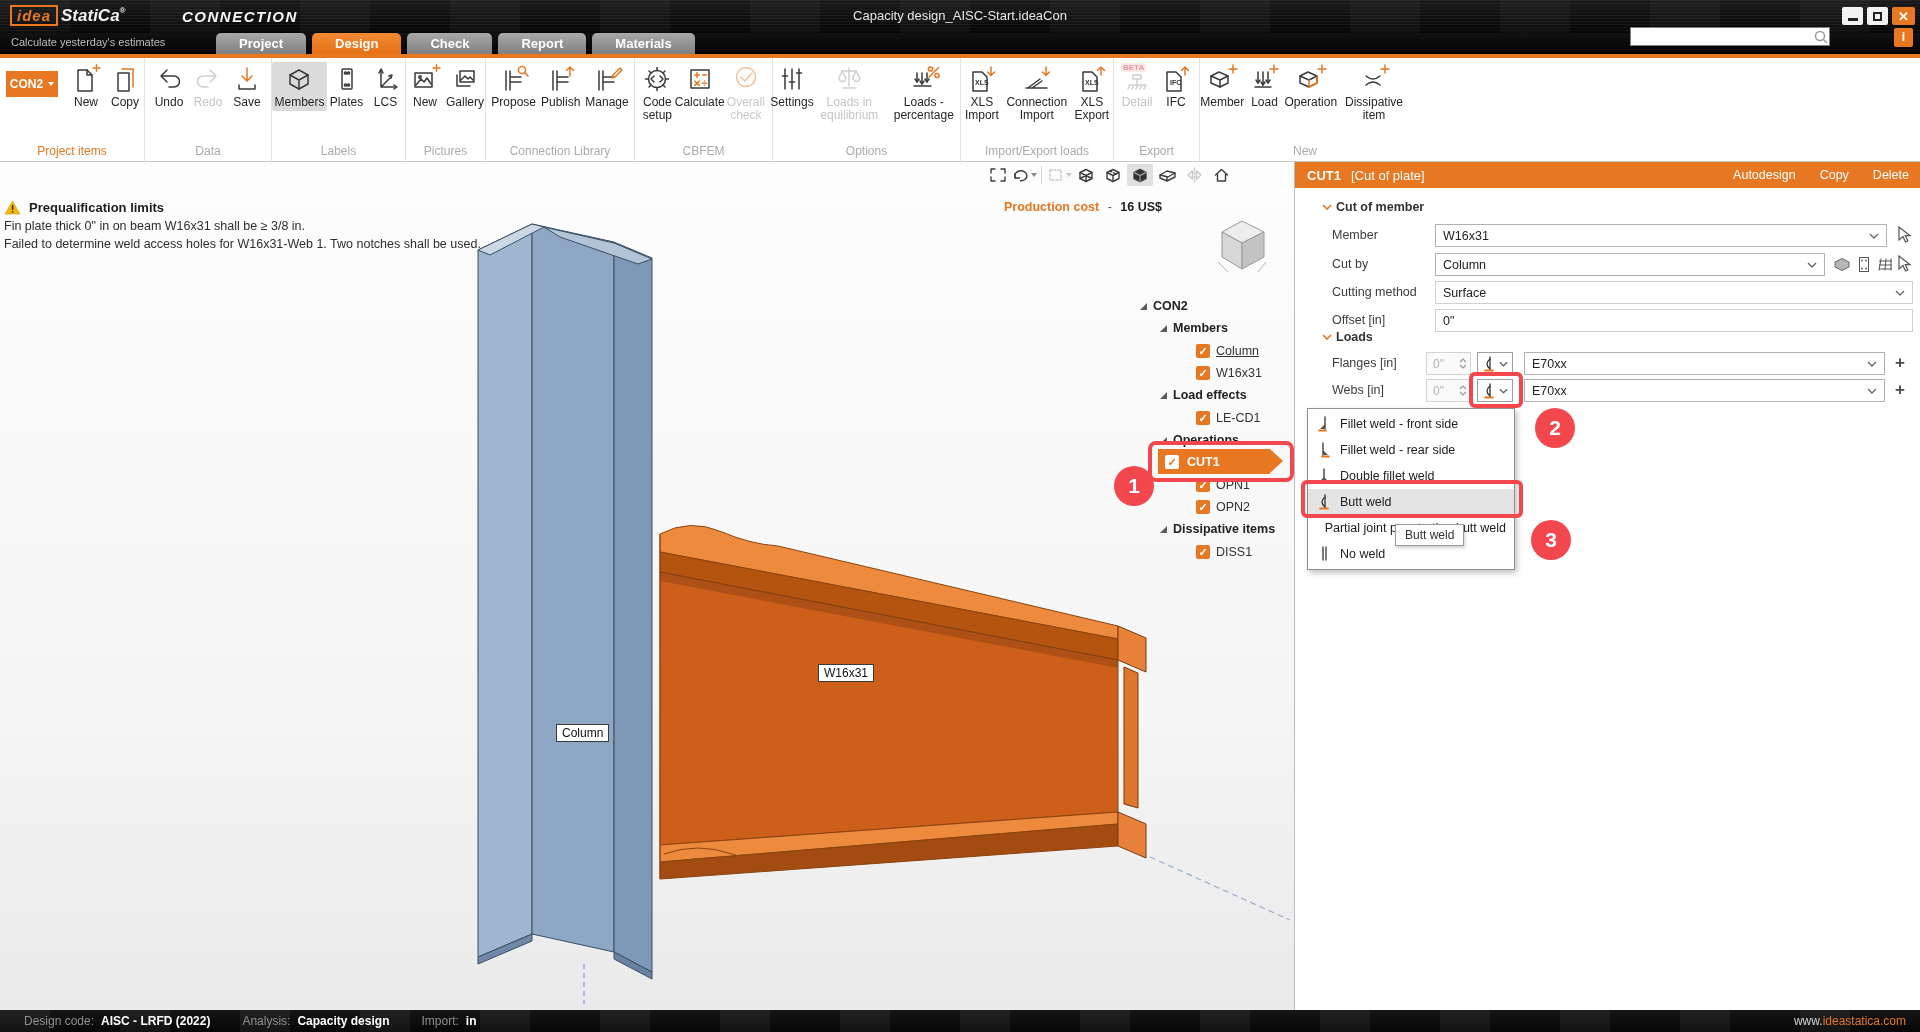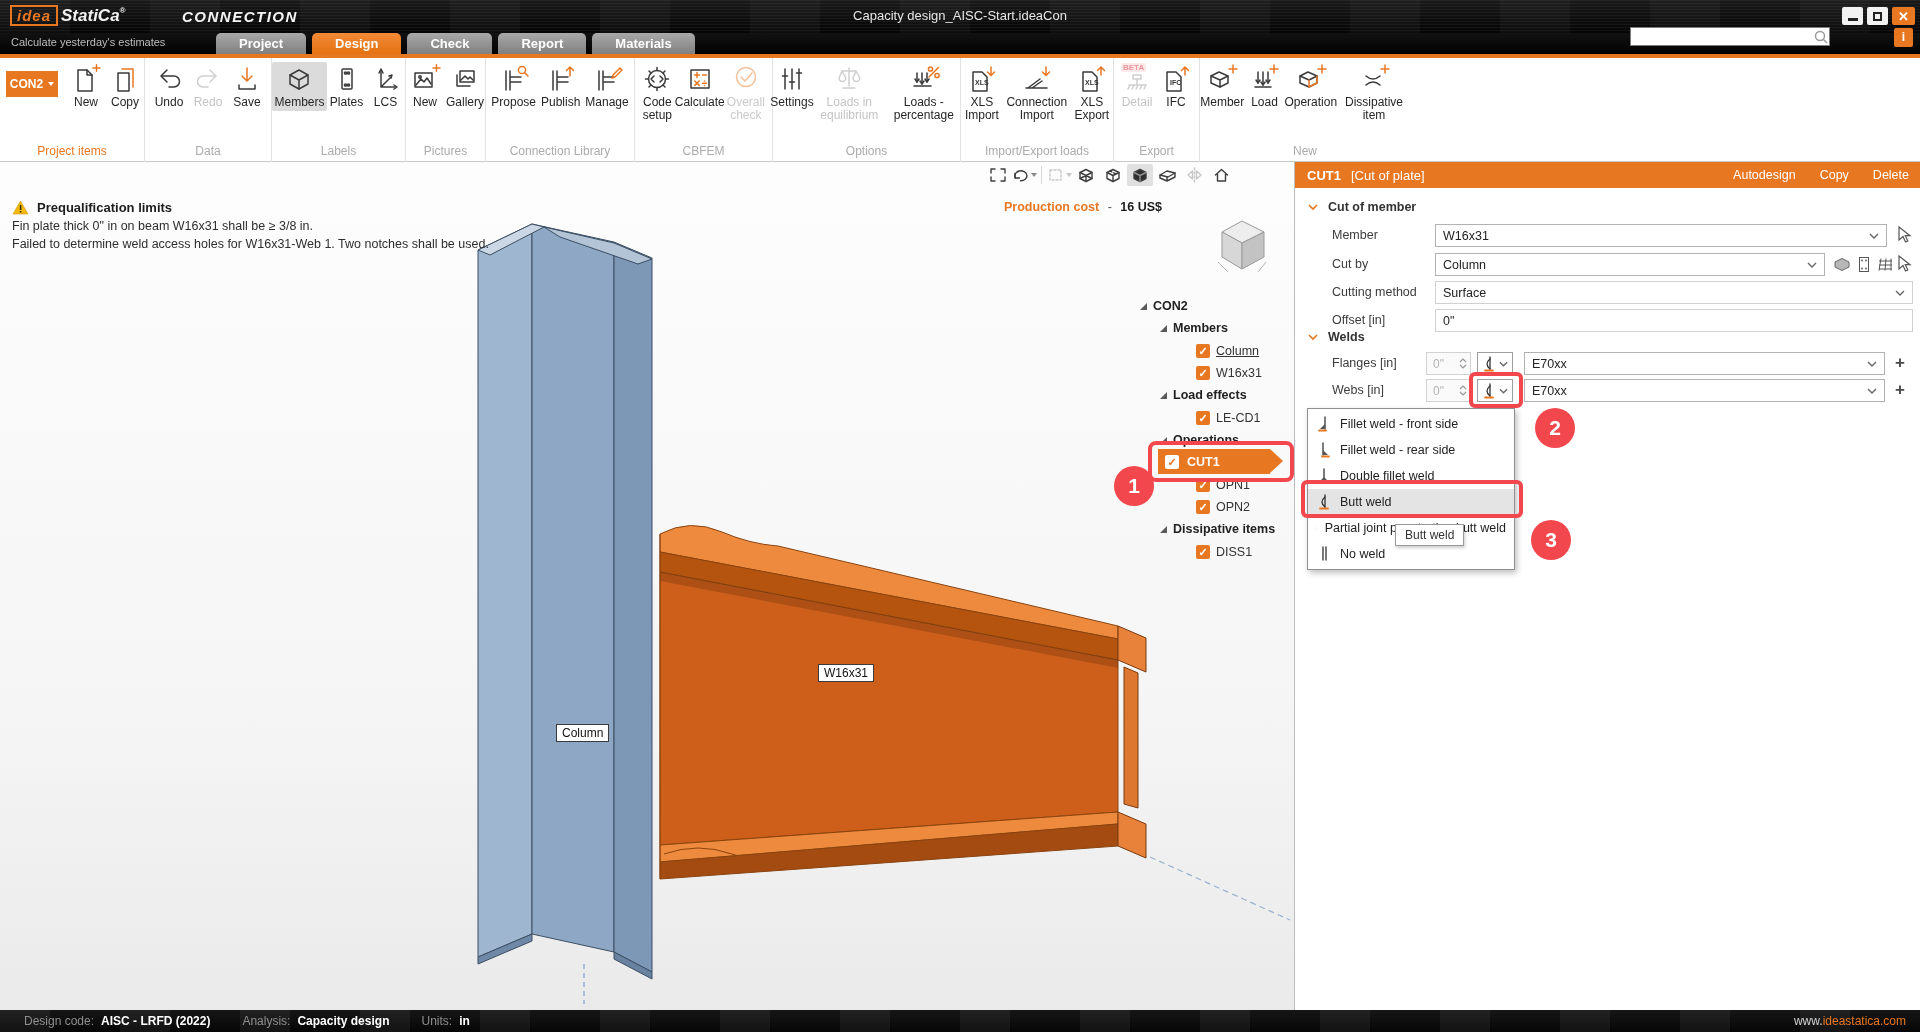--- a/index.html
+++ b/index.html
@@ -65,21 +65,21 @@
     background:#fce9ea; padding:0 2px; border-radius:2px; }
   .con2btn { width:52px; height:26px; margin-top:9px; margin-left:6px; margin-right:8px; background:#e87722;
     color:#fff; font-size:12px; font-weight:bold; display:flex; align-items:center; justify-content:center; gap:5px; }
   .dd-arrow-w { width:0; height:0; border-top:4px solid #fff; border-left:3.5px solid transparent;
     border-right:3.5px solid transparent; }
 
   
   .viewport { position:absolute; left:0; top:162px; width:1294px; height:848px;
     background:linear-gradient(180deg,#fdfdfd 0%,#f5f5f5 65%,#eaeaea 100%); }
   .scene { position:absolute; left:0; top:0; }
-  .warning { position:absolute; left:12px; top:38px; font-size:12.5px; color:#333; }
+  .warning { position:absolute; left:4px; top:38px; font-size:12.5px; color:#333; }
   .warning .wtitle { display:flex; align-items:center; gap:8px; font-weight:bold; font-size:13px; color:#1d1d1d; }
   .warning .wline { margin-top:4px; color:#2e2e2e; }
   .vtoolbar { position:absolute; left:984px; top:2px; display:flex; align-items:center; gap:1px; }
   .vtb { width:26px; height:22px; display:flex; align-items:center; justify-content:center; border-radius:2px; }
   .vtb.sel { background:#e0e0e0; }
   .vtb svg { fill:none; stroke:#3d3d3d; stroke-width:1.4; stroke-linecap:round; stroke-linejoin:round; }
   .vtb.dis svg { stroke:#c6c6c6; }
   .vsep { width:1px; height:18px; background:#d7d7d7; margin:0 3px; }
   .chev-mini { width:0; height:0; border-top:4px solid #8a8a8a; border-left:3px solid transparent;
     border-right:3px solid transparent; margin-left:2px; }
@@ -111,21 +111,21 @@
     font-size:21px; font-weight:bold; display:flex; align-items:center; justify-content:center; z-index:40; }
 
   
   .panel { position:absolute; left:1294px; top:162px; width:626px; height:848px; background:#fff;
     border-left:1px solid #bdbdbd; }
   .phead { position:absolute; left:0; top:0; width:626px; height:26px; background:#e87722; color:#fff;
     display:flex; align-items:center; padding:0 12px; font-size:13px; }
   .phead .t { font-weight:bold; }
   .phead .s { margin-left:10px; }
   .phead .actions { margin-left:auto; display:flex; gap:24px; font-size:12.5px; }
-  .psec { position:absolute; left:13px; display:flex; align-items:center; gap:10px; font-size:12.5px;
+  .psec { position:absolute; left:27px; display:flex; align-items:center; gap:4px; font-size:12.5px;
     font-weight:bold; color:#333; }
   .prow { position:absolute; left:0; width:626px; height:24px; }
   .plab { position:absolute; left:37px; top:4px; font-size:12.5px; color:#3c3c3c; white-space:nowrap; }
   .dd { position:absolute; top:0; height:23px; border:1px solid #b2b2b2; background:#fff; display:flex;
     align-items:center; padding:0 7px; font-size:12.5px; color:#222; }
   .dd .val { flex:1; }
   .field { position:absolute; top:0; height:23px; border:1px solid #b2b2b2; background:#fff; display:flex;
     align-items:center; padding:0 7px; font-size:12.5px; color:#222; }
   .spin { position:absolute; top:0; left:131px; width:45px; height:23px; border:1px solid #d2d2d2;
     background:#fafafa; color:#b3b3b3; font-size:12px; display:flex; align-items:center; padding:0 3px 0 6px; }
@@ -713,21 +713,21 @@
       <span class="plab">Offset [in]</span>
       <div class="field" style="left:140px;width:478px;border-color:#d0d0d0">
         <span>0"</span>
       </div>
     </div>
 
     <div class="psec" style="top:168px">
       <svg width="10" height="7" viewBox="0 0 10 7">
           <path d="M1 1l4 4 4-4" stroke="#e87722" fill="none" stroke-width="1.6"></path>
         </svg>
-      <span>Welds</span>
+      <span>Loads</span>
     </div>
 
     <div class="prow" style="top:190px">
       <span class="plab">Flanges [in]</span>
       <div class="spin">
         <span>0"</span>
         <span class="arrows">
           <svg width="8" height="5" viewBox="0 0 8 5">
               <path d="M1 4l3-3 3 3" stroke="#999" fill="none" stroke-width="1.2"></path>
             </svg>
@@ -841,20 +841,20 @@
     <div class="redcircle" style="left:240px;top:246px">2</div>
     <div class="redrect" style="left:6px;top:318px;width:222px;height:38px;border-radius:6px"></div>
     <div class="redcircle" style="left:236px;top:358px">3</div>
   </div>
 
   <div class="statusbar">
     <span class="sb-label">Design code:</span>
     <span class="sb-value">AISC - LRFD (2022)</span>
     <span class="sb-label">Analysis:</span>
     <span class="sb-value">Capacity design</span>
-    <span class="sb-label">Units:</span>
+    <span class="sb-label">Import:</span>
     <span class="sb-value">in</span>
     <span class="sb-site">
       <span class="w">www.</span><span class="d">ideastatica.com</span>
     </span>
   </div>
 
 </div>
 
 </body></html>

